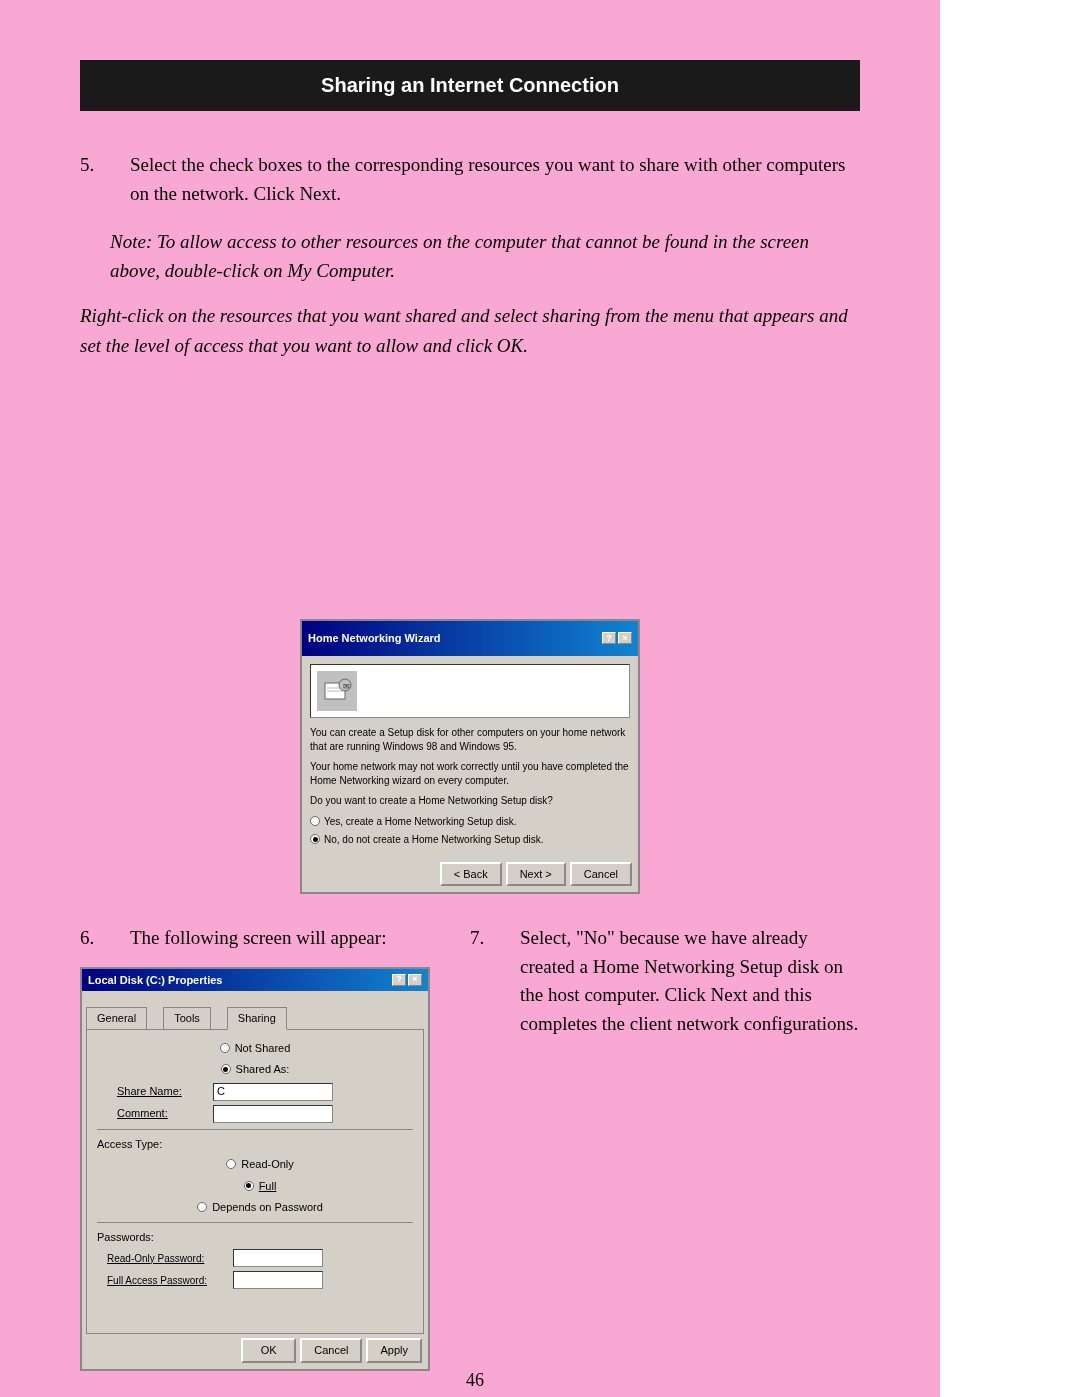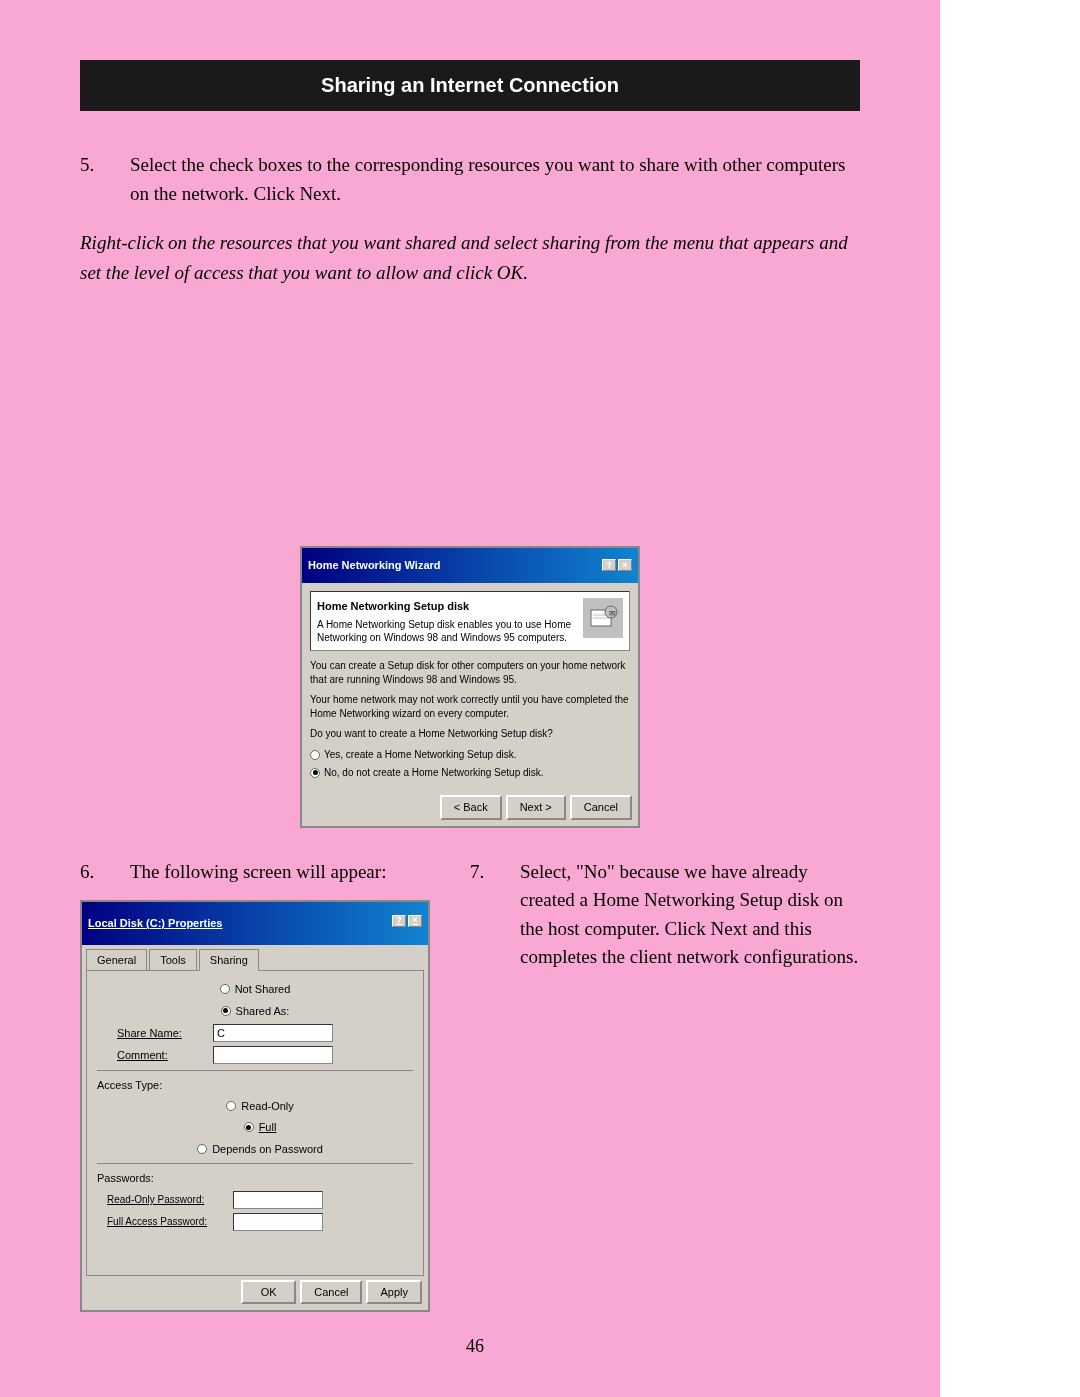--- a/index.html
+++ b/index.html
@@ -191,34 +191,33 @@
       border: 2px solid #888;
       background: #d4d0c8;
       font-family: 'MS Sans Serif', Arial, sans-serif;
       font-size: 11px;
       width: 350px;
     }
 
     .props-titlebar {
       background: linear-gradient(to right, #000080, #1084d0);
       color: white;
-      padding: 13px 6px;
+      padding: 3px 6px;
       display: flex;
       justify-content: space-between;
-      align-items: flex-start;
+      align-items: center;
       font-size: 11px;
       font-weight: bold;
-      text-decoration: underline;
     }
 
     .props-tabs {
       display: flex;
       background: #d4d0c8;
-      padding: 4px 4px 0;
-      gap: 2px;
+      padding: 16px 4px 0;
+      gap: 16px;
     }
 
     .props-tab {
       background: #d4d0c8;
       border: 1px solid #888;
       border-bottom: none;
       padding: 2px 10px;
       font-size: 11px;
       cursor: pointer;
     }
@@ -296,40 +295,39 @@
     <span>Sharing an Internet Connection</span>
   </div>
 
   <div class="content">
 
     <div class="numbered-item">
       <div class="num">5.</div>
       <div class="text">Select the check boxes to the corresponding resources you want to share with other computers on the network. Click Next.</div>
     </div>
 
+    <div class="note-para">
+      <span>Note: To allow access to other resources on the computer that cannot be found in the screen above, double-click on My Computer.</span>
+    </div>
 
     <div class="two-col">
       <div class="left-italic">Right-click on the resources that you want shared and select sharing from the menu that appears and set the level of access that you want to allow and click OK.</div>
 
       <div class="dialog-box">
         <div class="dialog-titlebar">
           <span>Home Networking Wizard</span>
           <div class="dialog-titlebar-buttons">
             <div class="titlebar-btn">?</div>
             <div class="titlebar-btn">×</div>
           </div>
         </div>
 
         <div class="dialog-content">
 
           <div style="display:flex; gap:8px; margin-bottom:8px; background:#fff; border:1px inset #888; padding:6px;">
-            <div style="flex:1;">
-              <div style="font-weight:bold; font-size:11px; margin-bottom:4px;">Home Networking Setup disk</div>
-              <div style="font-size:10px; line-height:1.3;">A Home Networking Setup disk enables you to use Home Networking on Windows 98 and Windows 95 computers.</div>
-            </div>
             <div style="width:40px; height:40px; background:#c0c0c0; display:flex; align-items:center; justify-content:center;">
               <svg width="32" height="32" viewBox="0 0 32 32">
                 <rect x="4" y="8" width="20" height="16" fill="#fff" stroke="#666" stroke-width="1"></rect>
                 <rect x="6" y="12" width="16" height="2" fill="#ddd"></rect>
                 <rect x="6" y="15" width="16" height="2" fill="#ddd"></rect>
                 <circle cx="24" cy="10" r="6" fill="#c0c0c0" stroke="#666" stroke-width="1"></circle>
                 <text x="22" y="14" font-size="8" fill="#333">✉</text>
               </svg>
             </div>
           </div>

